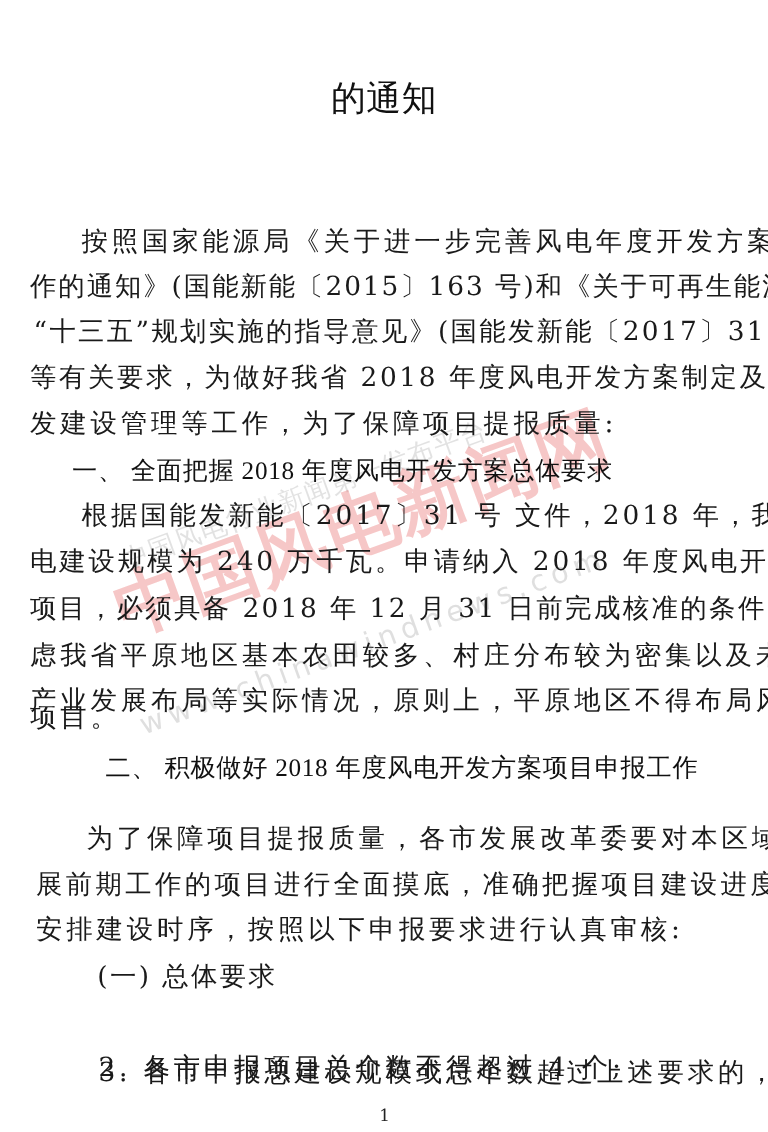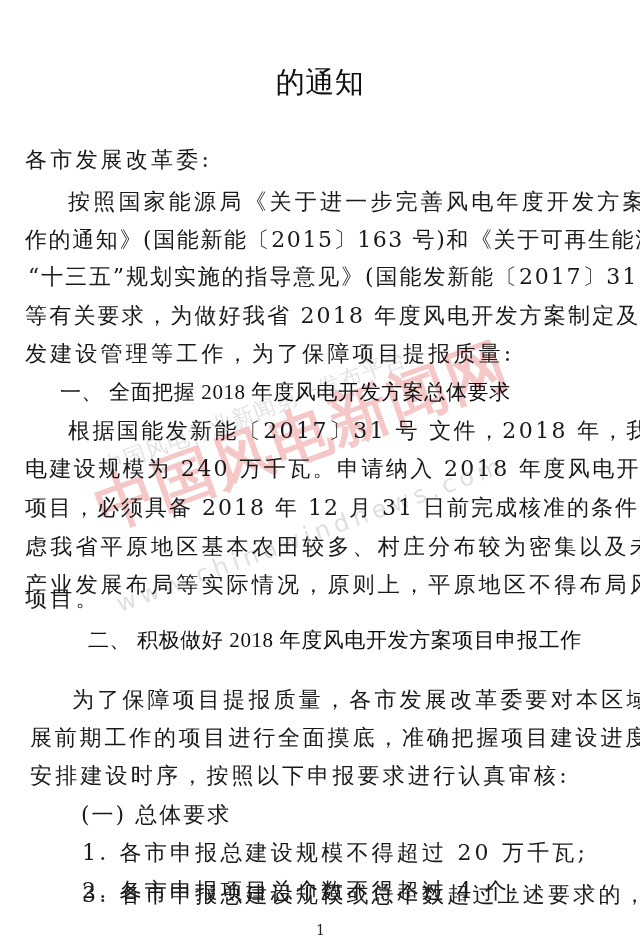--- a/index.html
+++ b/index.html
@@ -52,21 +52,20 @@
 <body>
 
 <div class="page">
 
   <div class="wm wm-small">中国风电行业新闻第一发布平台</div>
   <div class="wm wm-big">中国风电新闻网</div>
   <div class="wm wm-url">www.chinawindnews.com</div>
 
   <div class="title" style="top:62px;">的通知</div>
 
-  <div class="line" style="left:25px; top:145px;">各市发展改革委:</div>
 
   <div class="line" style="left:68px; top:187px;">按照国家能源局《关于进一步完善风电年度开发方案管理工</div>
   <div class="line" style="left:25px; top:225px; letter-spacing:1.6px;">作的通知》(国能新能〔2015〕163 号)和《关于可再生能源发展</div>
   <div class="line" style="left:28px; top:262px; letter-spacing:1.9px;">“十三五”规划实施的指导意见》(国能发新能〔2017〕31 号)</div>
   <div class="line" style="left:25px; top:301px; letter-spacing:2.2px;">等有关要求，为做好我省 2018 年度风电开发方案制定及风电开</div>
   <div class="line" style="left:25px; top:339px;">发建设管理等工作，为了保障项目提报质量:</div>
 
   <div class="line heading" style="left:60px; top:377px;">一、 全面把握 2018 年度风电开发方案总体要求</div>
   <div class="line" style="left:68px; top:416px; letter-spacing:2.4px;">根据国能发新能〔2017〕31 号 文件，2018 年，我省新增风</div>
   <div class="line" style="left:25px; top:454px; letter-spacing:2.4px;">电建设规模为 240 万千瓦。申请纳入 2018 年度风电开发方案的</div>
@@ -74,19 +73,18 @@
   <div class="line" style="left:25px; top:532px;">虑我省平原地区基本农田较多、村庄分布较为密集以及未来其他</div>
   <div class="line" style="left:25px; top:570px;">产业发展布局等实际情况，原则上，平原地区不得布局风力发电</div>
   <div class="line" style="left:25px; top:584px;">项目。</div>
 
   <div class="line heading" style="left:72px; top:625px;margin-left:16px;">二、 积极做好 2018 年度风电开发方案项目申报工作</div>
   <div class="line" style="left:72px; top:685px;">为了保障项目提报质量，各市发展改革委要对本区域正在开</div>
   <div class="line" style="left:30px; top:723px; letter-spacing:2.8px;">展前期工作的项目进行全面摸底，准确把握项目建设进度，合理</div>
   <div class="line" style="left:30px; top:761px;">安排建设时序，按照以下申报要求进行认真审核:</div>
 
   <div class="line" style="left:81px; top:800px; letter-spacing:2px;">(一) 总体要求</div>
-  <div class="line" style="left:82px; top:838px;">1. 各市申报总建设规模不得超过 20 万千瓦;</div>
   <div class="line" style="left:82px; top:876px;">2. 各市申报项目总个数不得超过 4 个;</div>
 
   <div class="line" style="left: 82px; top: 880px;"><span>3. 各市申报总建设规模或总个数超过上述要求的，本市申</span></div>
 
   <div class="pagenum">1</div>
 </div>
 
 </body></html>

